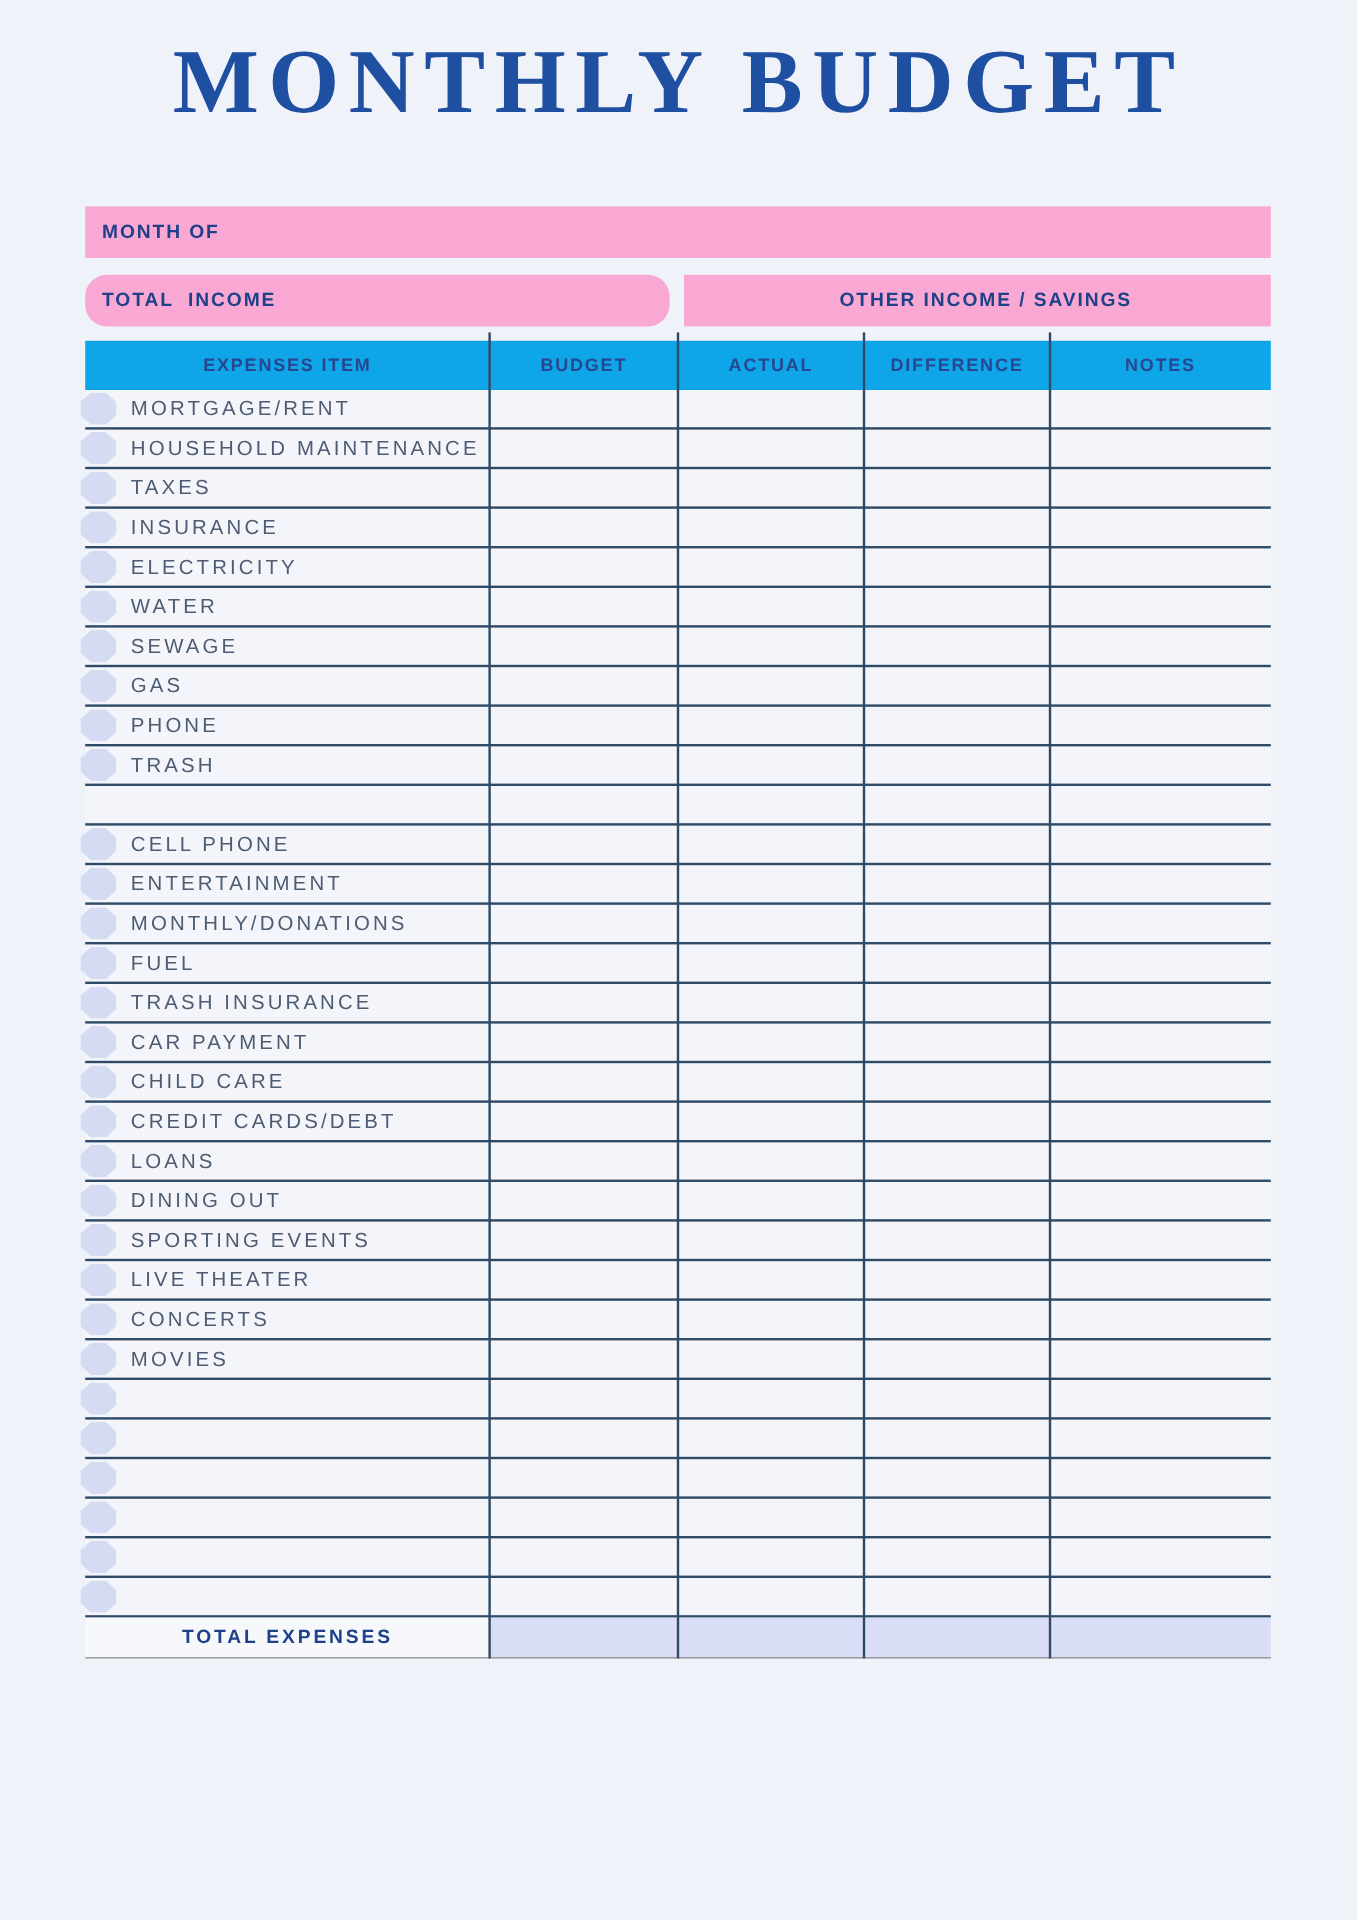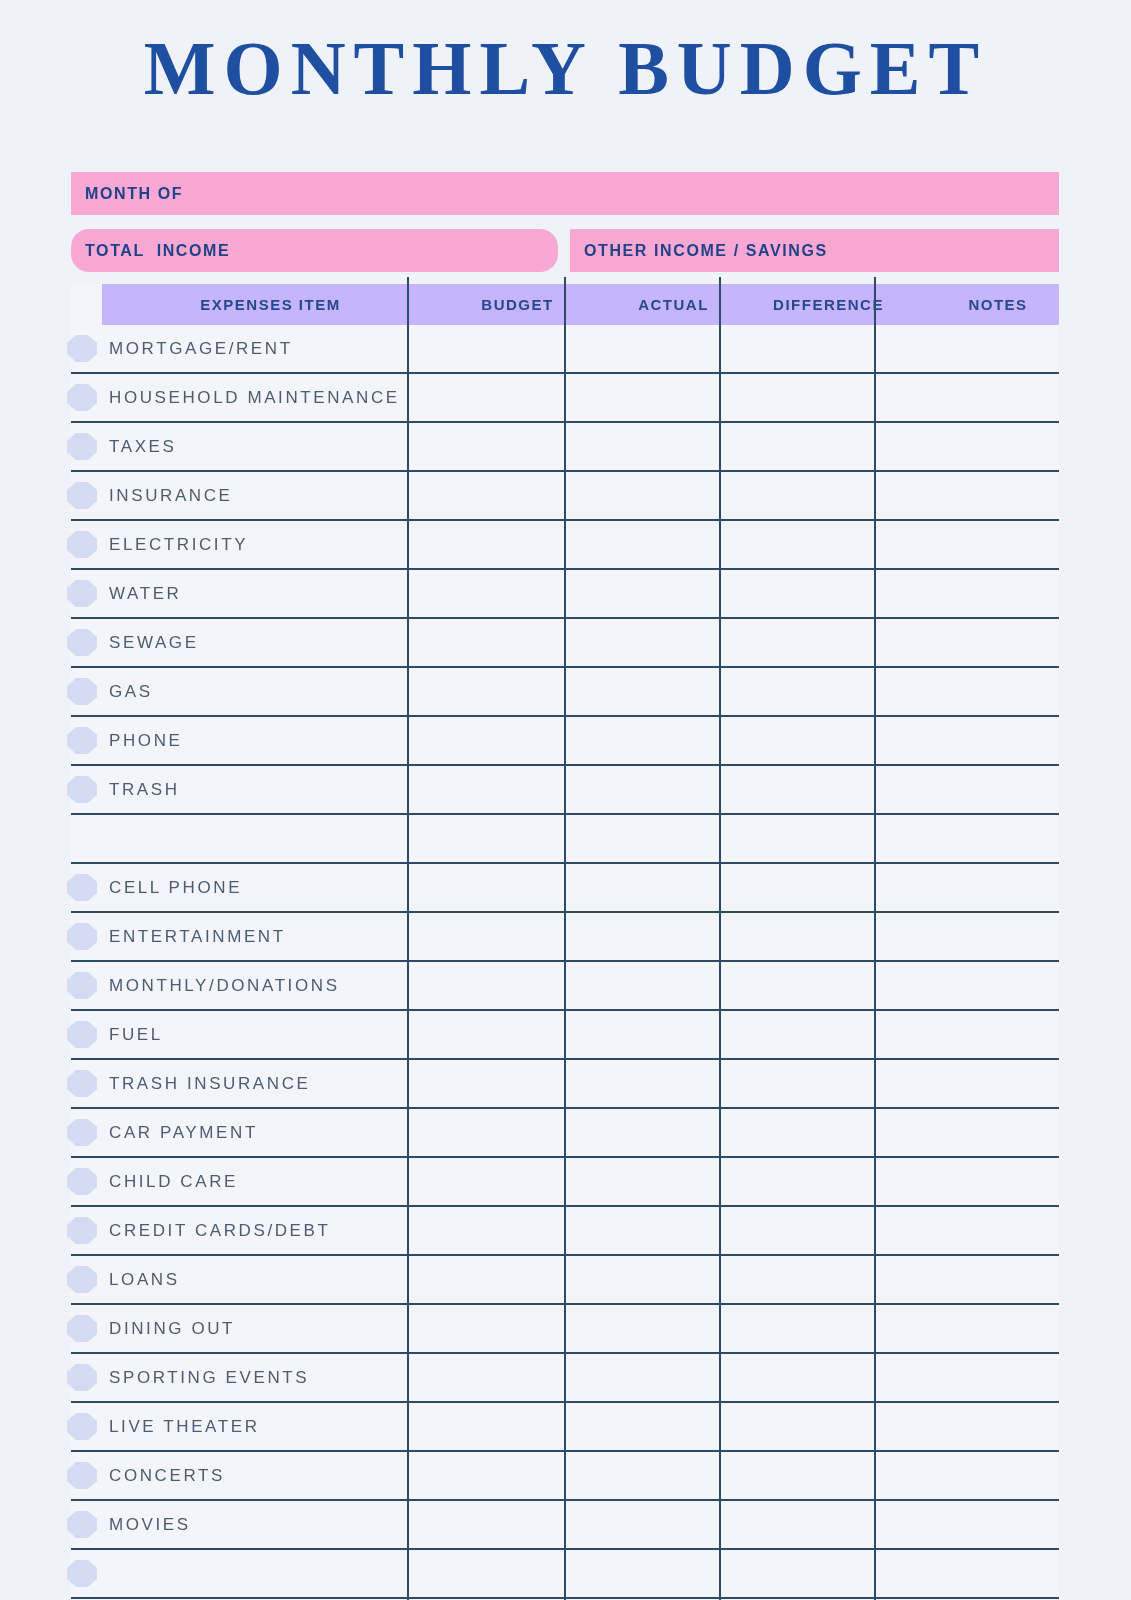--- a/index.html
+++ b/index.html
@@ -38,21 +38,21 @@
     letter-spacing:1.6px;
     color:#1e4187;
     white-space:pre;
   }
   .month-bar { margin-top:66px; }
   .income-row {
     margin-top:14px;
     display:flex;
   }
   .income-row .total-income { width:487px;border-radius:18px; }
-  .income-row .other-income { margin-left:12px; flex:1; }
+  .income-row .other-income { margin-left:12px; flex:1;justify-content:center; }
 
   
   .budget-table {
     position:relative;
     margin-top:12px;
     background:#f3f5fa;
   }
   .vline {
     position:absolute;
     top:-7px;
@@ -64,34 +64,33 @@
   .vline.v2 { left:493px; }
   .vline.v3 { left:648px; }
   .vline.v4 { left:803px; }
 
   .grid-row {
     display:grid;
     grid-template-columns:337px 157px 155px 155px 184px;
   }
   .thead {
     height:41px;
-    background:#c4b5fd;
-    margin-left:31px;
+    background:#0ea5e9;
   }
   .thead .hcell {
     display:flex;
     align-items:center;
     justify-content:center;
     font-weight:700;
     font-size:15px;
     letter-spacing:1.5px;
     color:#27488f;
   }
   .trow {
-    height:49px;
+    height:33px;
     border-bottom:2px solid #2e4a66;
   }
   .item-cell {
     display:flex;
     align-items:center;
   }
   .octagon {
     width:30px;
     height:27px;
     margin-left:-4px;

